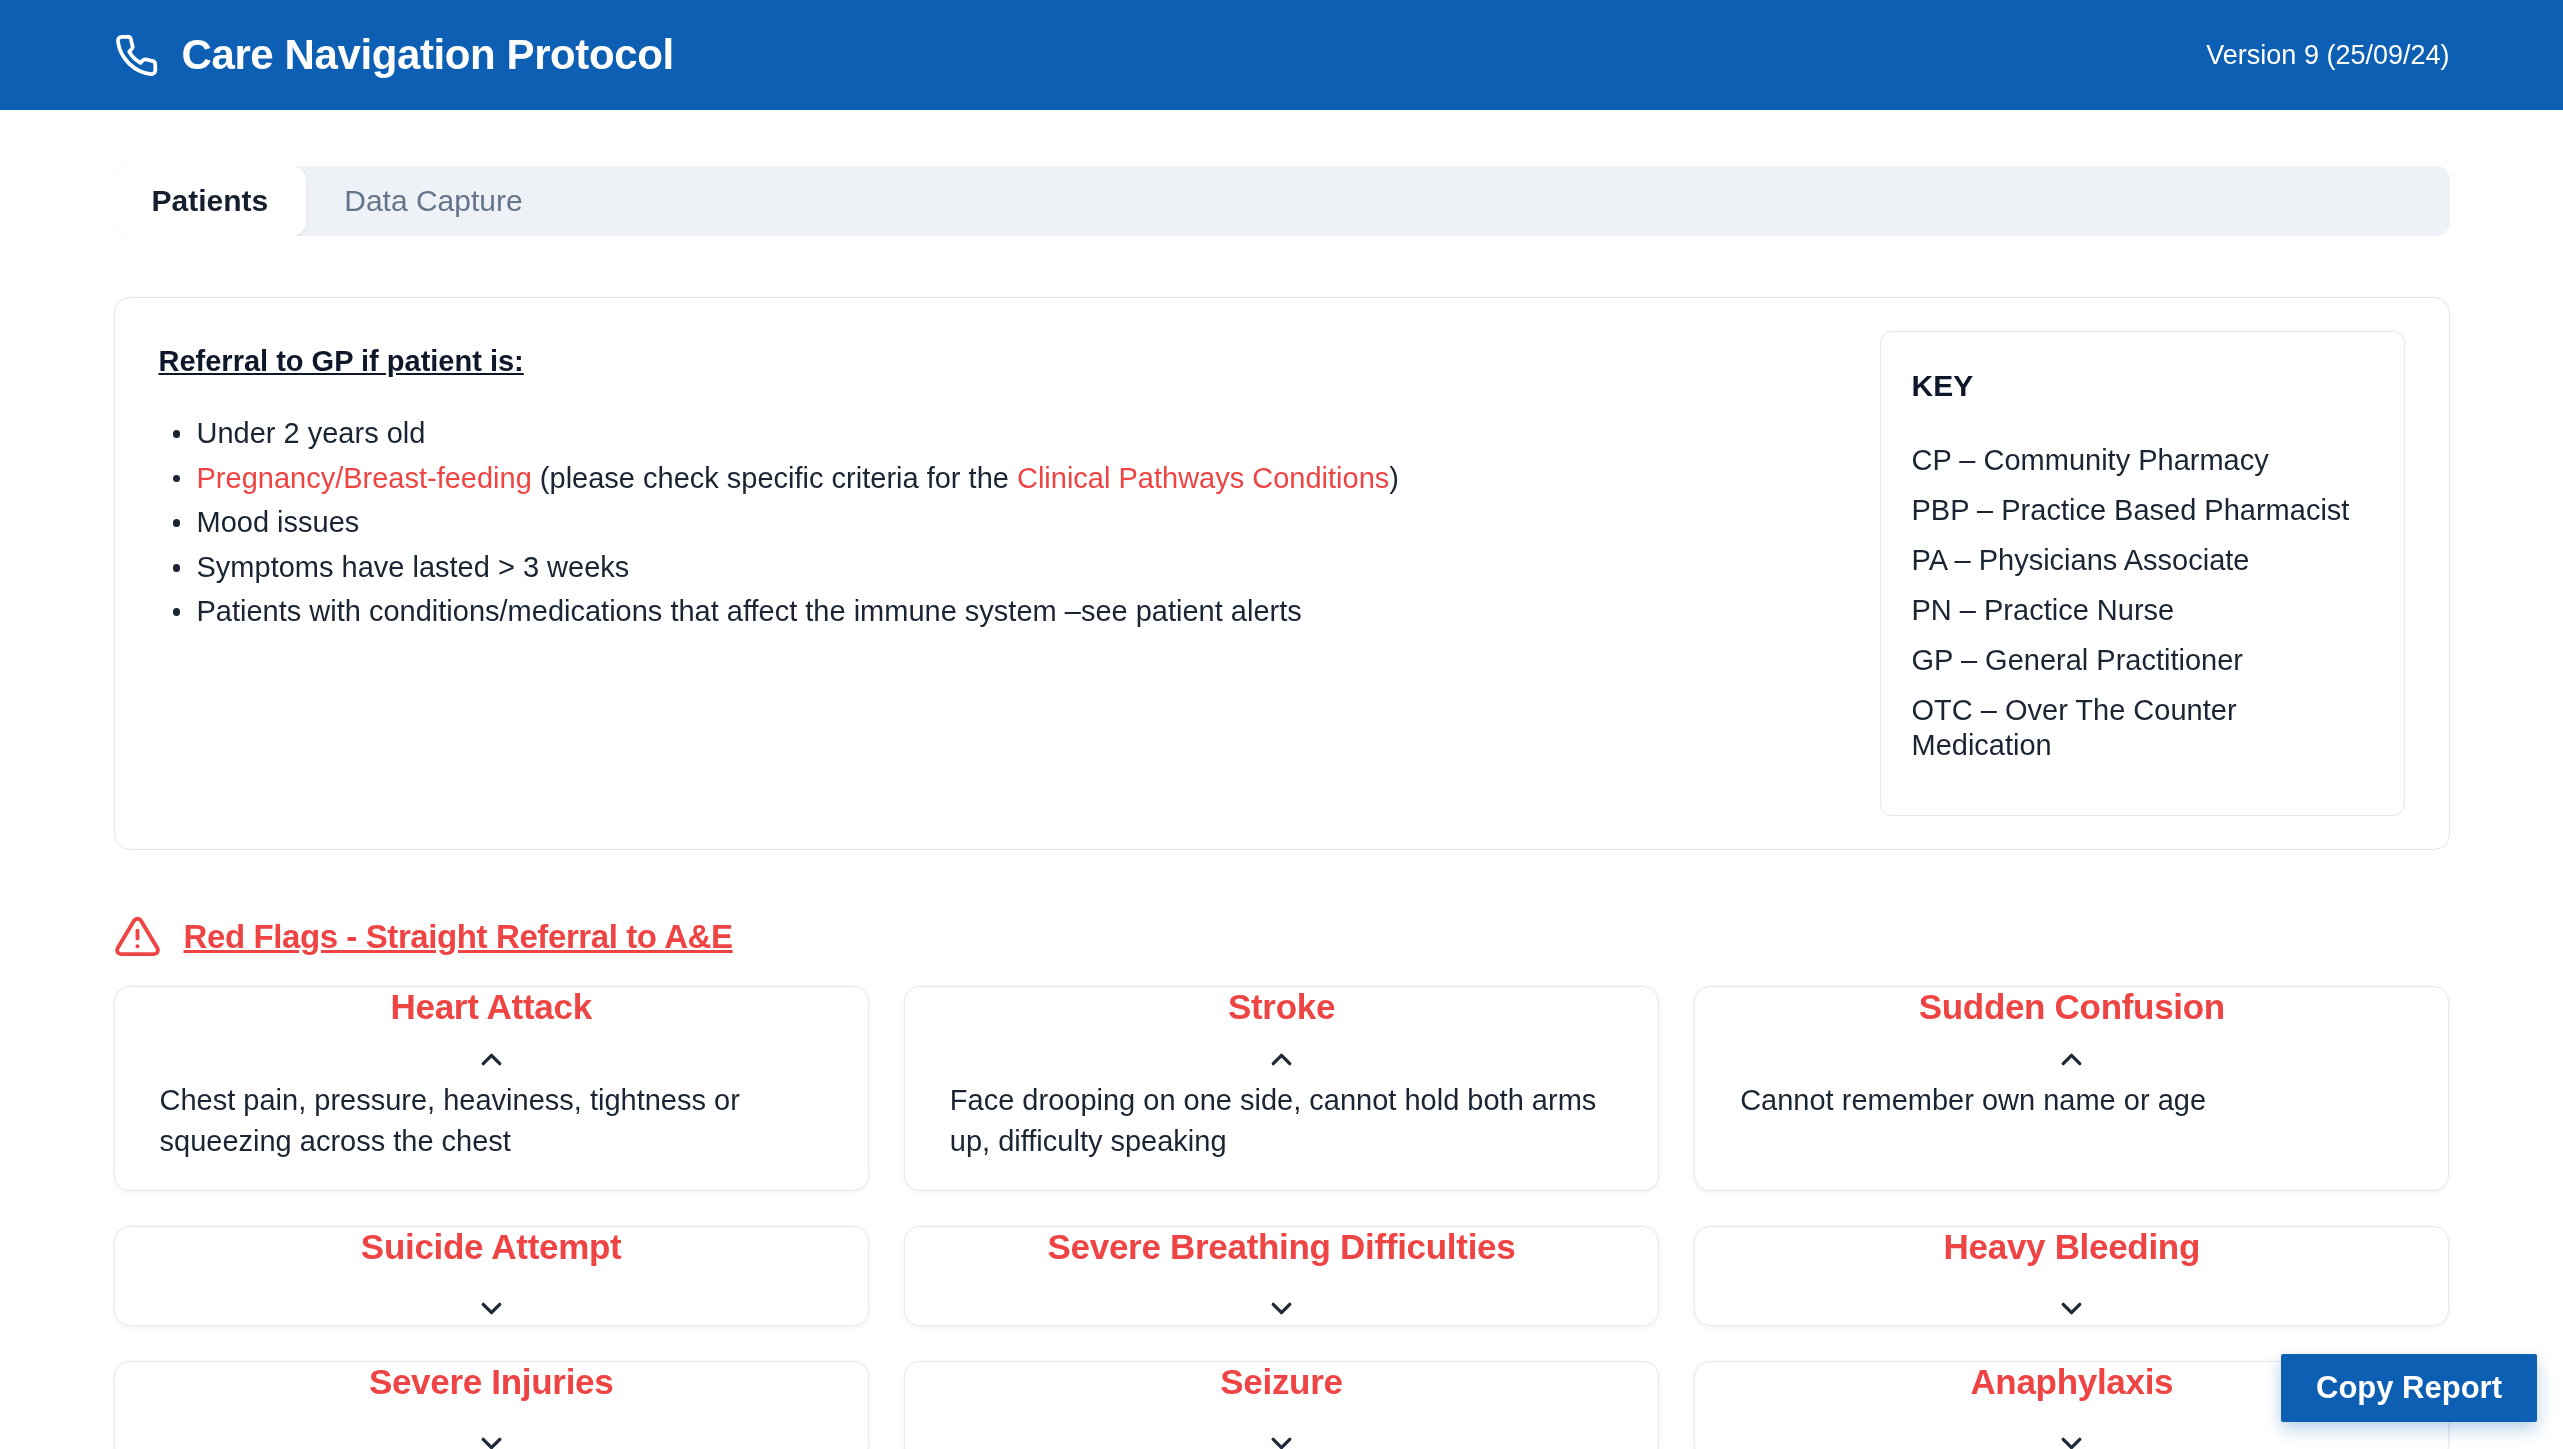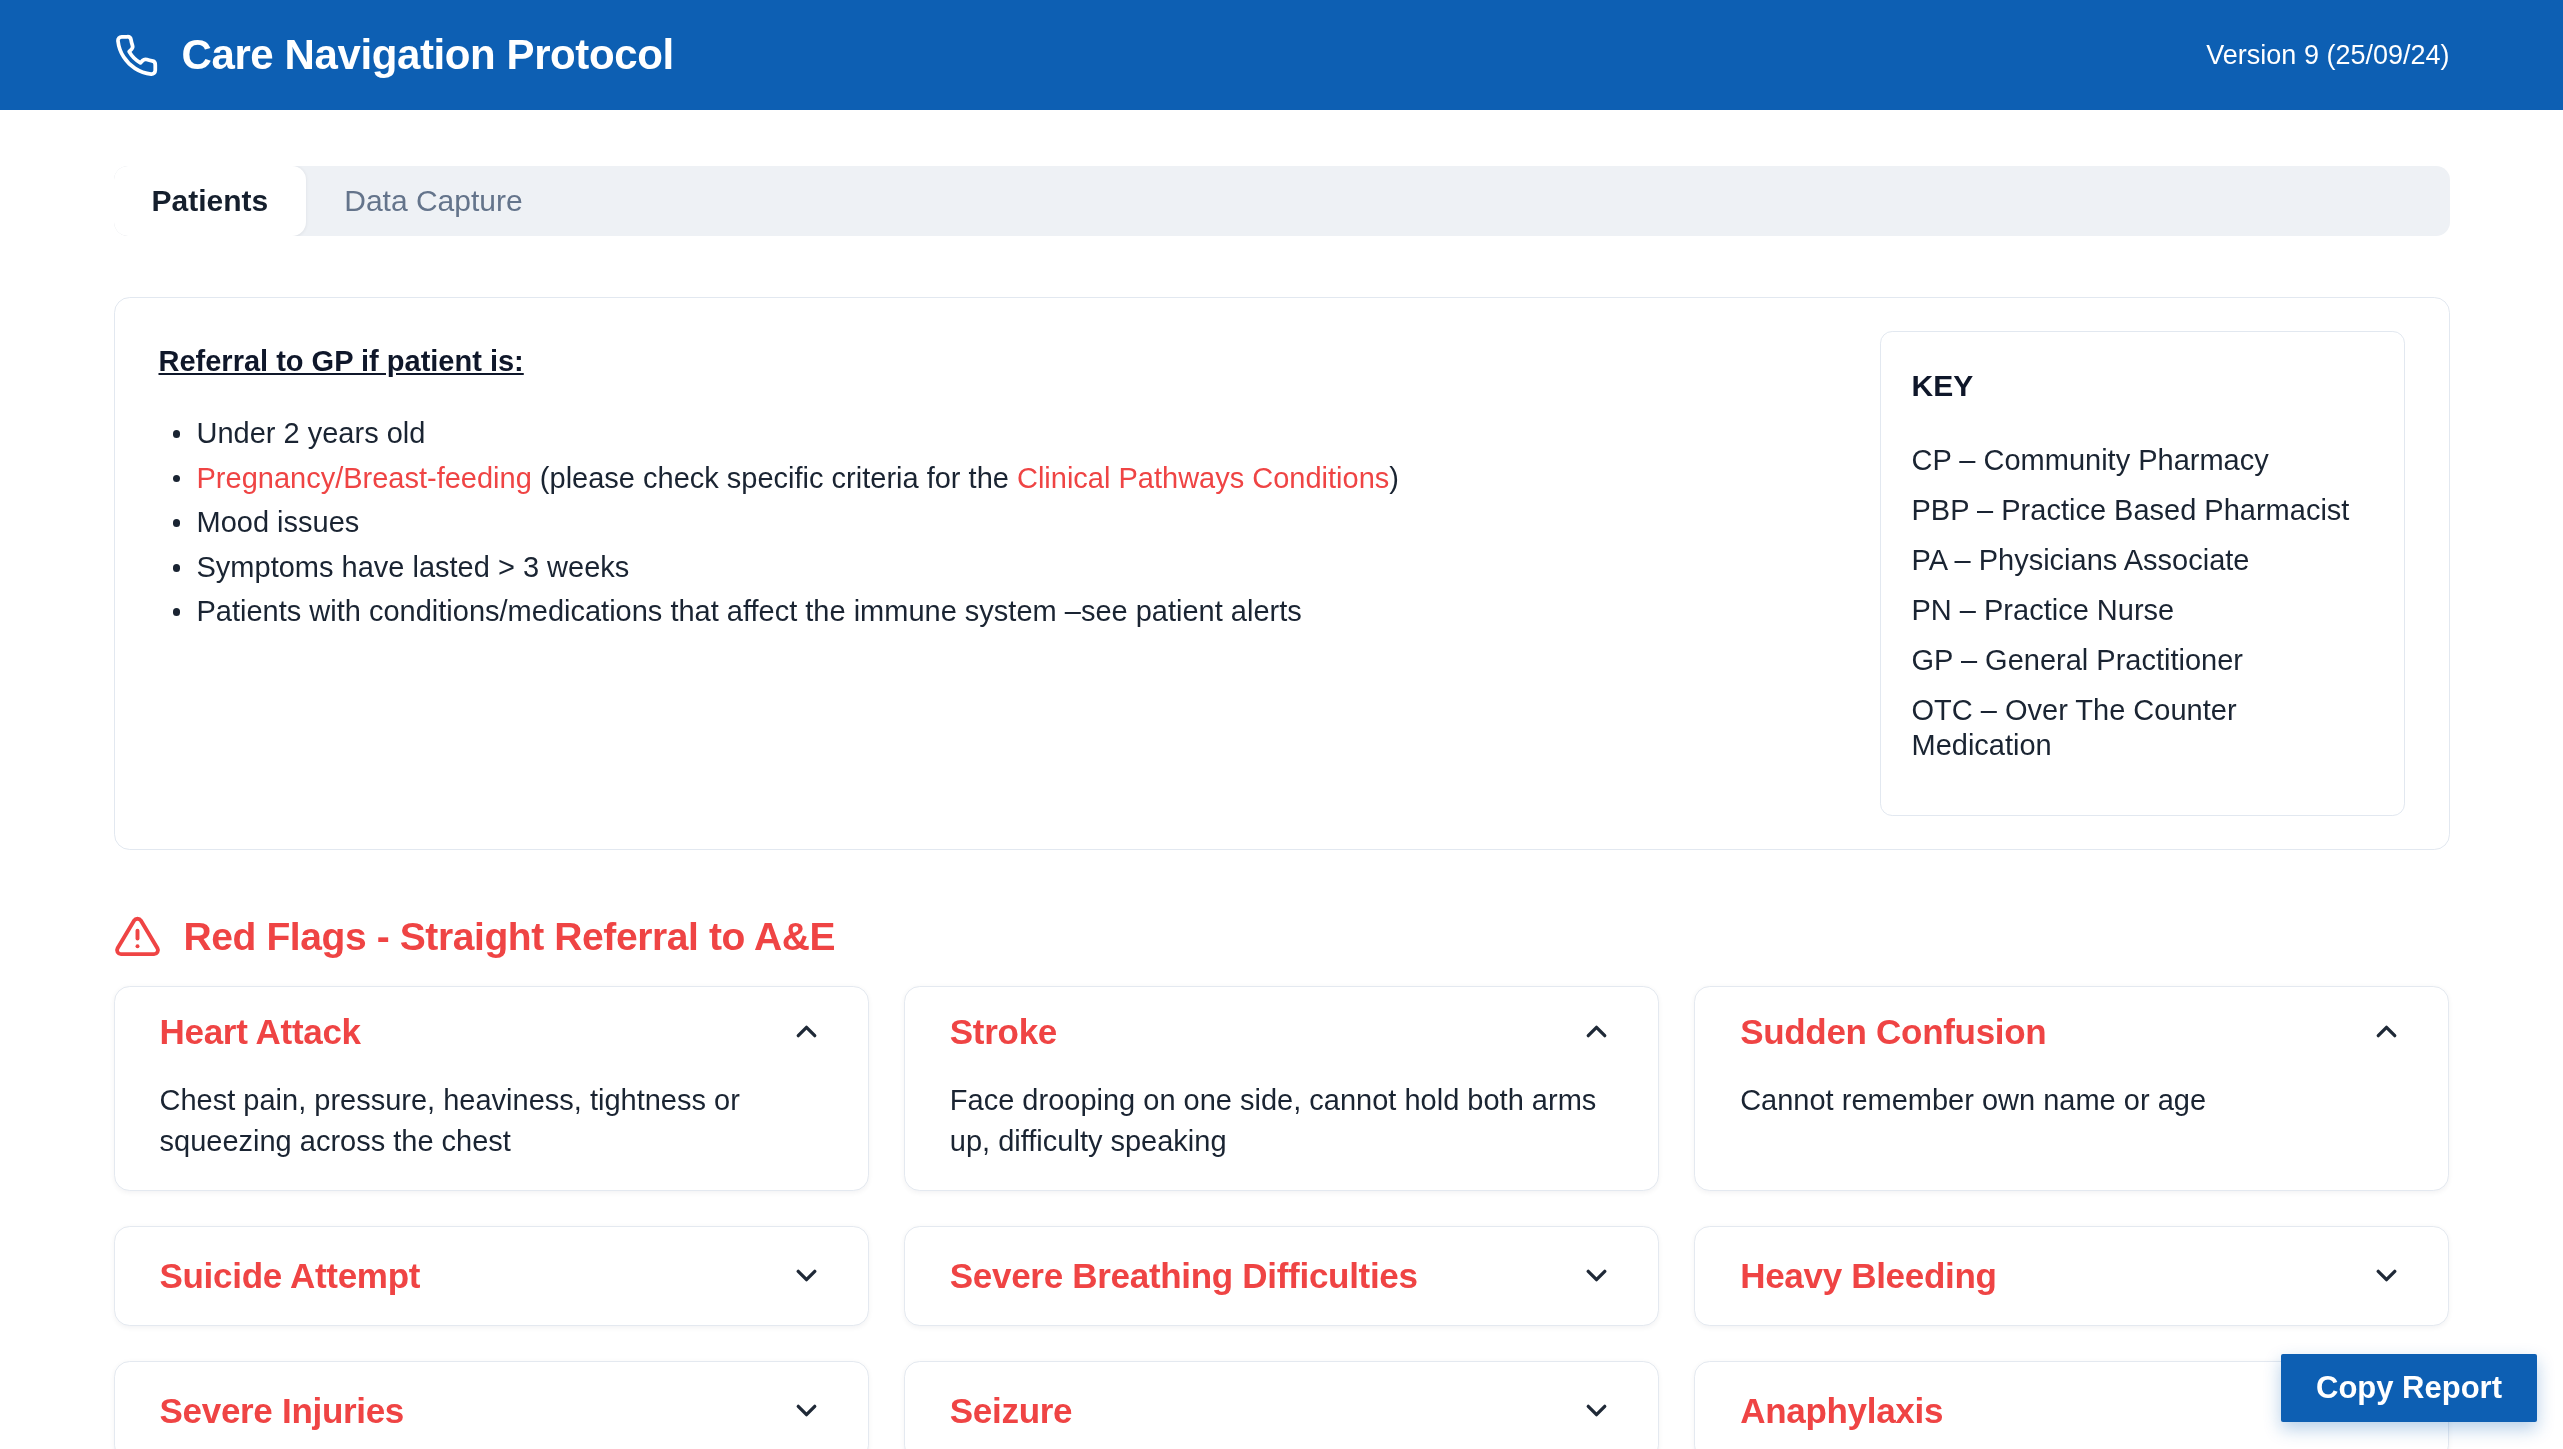--- a/index.html
+++ b/index.html
@@ -114,21 +114,21 @@
 
   
   .redflags-heading {
     margin-top: 63px;
     display: flex;
     align-items: center;
     gap: 23px;
     color: #ef4444;
   }
   .redflags-heading .warn-ic { width: 47px; height: 47px; flex: 0 0 auto; }
-  .redflags-heading h2 { font-size: 39px; font-weight: bold; letter-spacing: -0.4px; }
+  .redflags-heading h2 { font-size: 33px; font-weight: bold; letter-spacing: -0.4px; text-decoration: underline; }
 
   .cards-grid {
     margin-top: 26px;
     display: grid;
     grid-template-columns: repeat(3, 1fr);
     column-gap: 35px;
     row-gap: 35px;
   }
   .card {
     border: 1.7px solid #e4e9f0;
@@ -136,20 +136,21 @@
     background: #ffffff;
     padding: 0 45px;
     box-shadow: 0 1.7px 5.2px rgba(15,23,42,0.05);
   }
   .card-head {
     min-height: 98px;
     display: flex;
     align-items: center;
     justify-content: space-between;
     cursor: pointer;
+    flex-direction: column;
   }
   .card.expanded { padding-bottom: 28px; }
   .card.expanded .card-head { min-height: 89px; }
   .card-title { font-size: 35px; font-weight: bold; color: #ef4444; letter-spacing: -0.3px; }
   .chev { width: 33px; height: 33px; flex: 0 0 auto; }
   .card-body { font-size: 29px; line-height: 41px; color: #1a2432; margin-top: 3.5px; }
 
   
   .copy-report {
     position: fixed;

